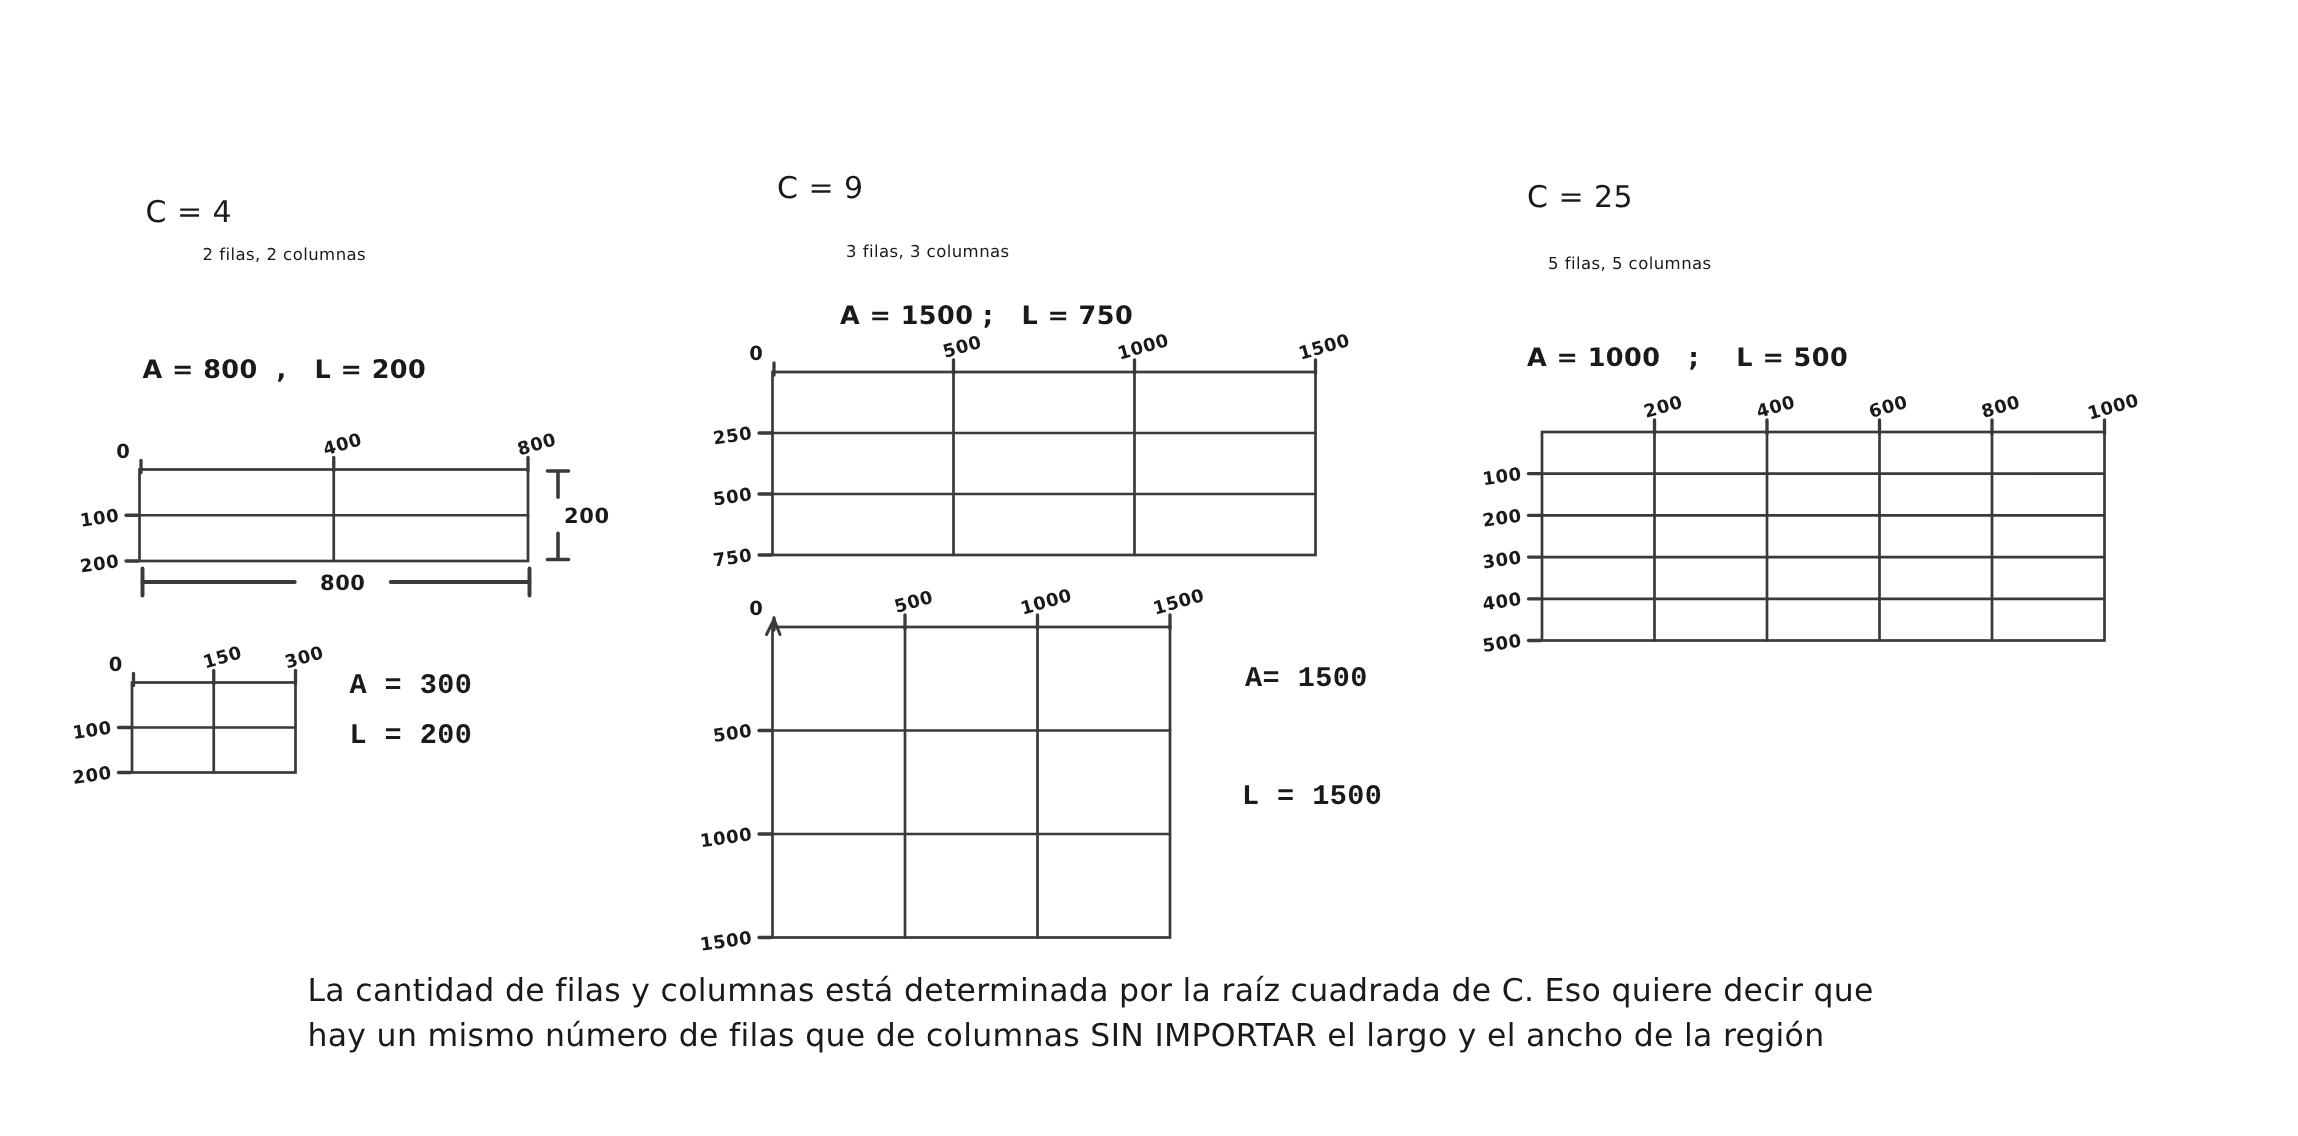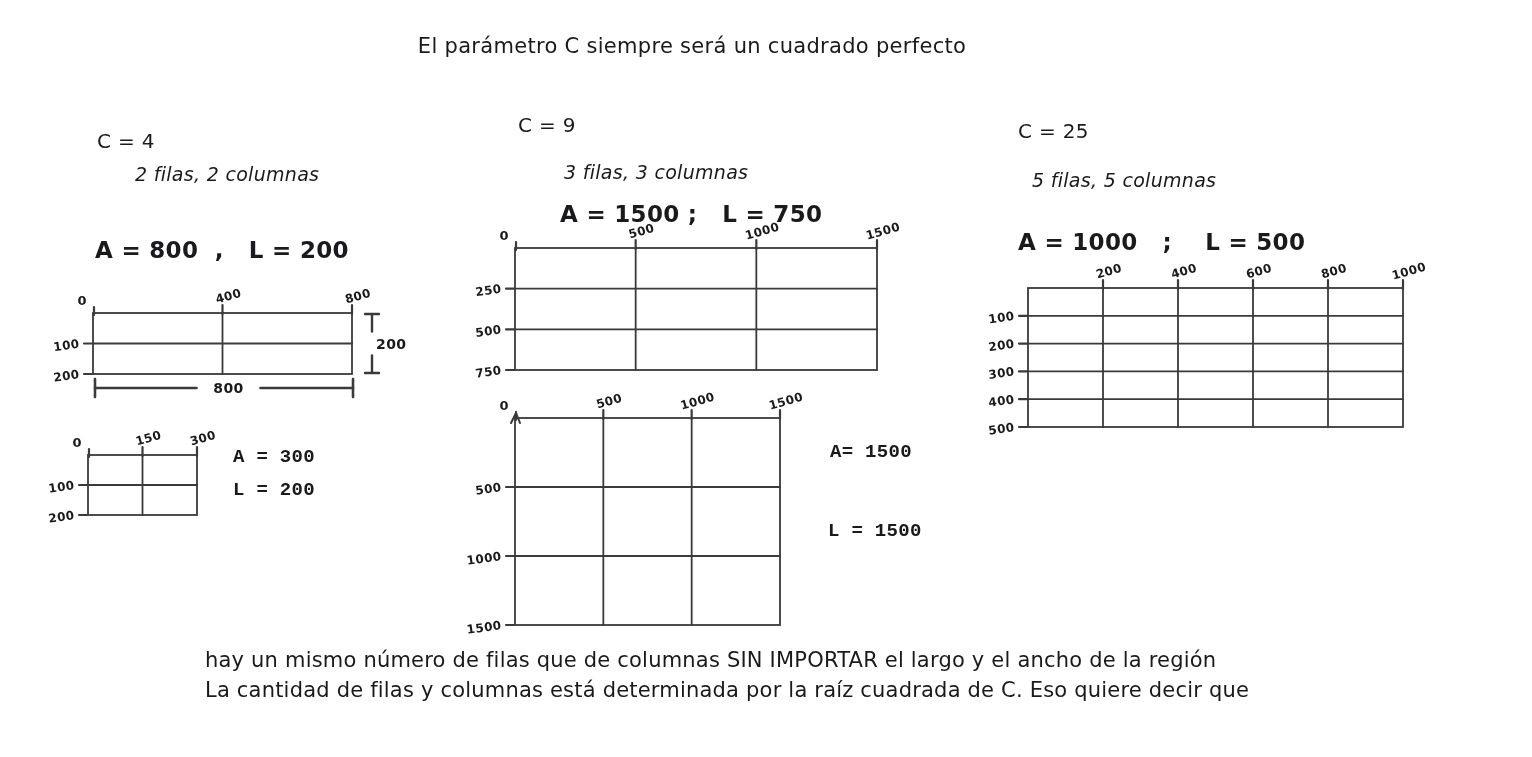--- a/index.html
+++ b/index.html
@@ -10,35 +10,34 @@
     overflow:hidden;
     font-family:"DejaVu Sans", sans-serif;
     color:#1a1a1c;
   }
   .txt{position:absolute;white-space:pre;letter-spacing:.3px;}
   .title{
     position:absolute;left:0;top:34px;width:1384px;
     text-align:center;font-size:21px;letter-spacing:.3px;
   }
   .heading{font-size:20px;}
-  .subheading{font-size:19px;font-style:italic;}
-  .params{font-size:23px;font-weight:bold;}
+  .subheading{font-size:11px;}
+  .params{font-size:17px;font-weight:bold;}
   .annotation{font-size:19px;font-weight:bold;font-family:Liberation Mono, monospace;}
   .footer{
     position:absolute;left:205px;top:645px;
     font-size:21px;line-height:30px;letter-spacing:.2px;
   }
   svg text{font-family:"DejaVu Sans", sans-serif;}
 </style>
 </head>
 <body>
 
 <div class="canvas">
 
-  <div class="title">El parámetro C siempre será un cuadrado perfecto</div>
 
   <div class="txt heading" style="left:97px;  top:113px;margin-top:16px;">C = 4</div>
   <div class="txt subheading" style="left:135px; top:163px;">2 filas, 2 columnas</div>
   <div class="txt params" style="left:95px;  top:237px;">A = 800  ,   L = 200</div>
   <div class="txt annotation" style="left:233px; top:446px;">A = 300</div>
   <div class="txt annotation" style="left:233px; top:479px;">L = 200</div>
 
   <div class="txt heading" style="left:518px; top:113px;">C = 9</div>
   <div class="txt subheading" style="left:564px; top:161px;">3 filas, 3 columnas</div>
   <div class="txt params" style="left:560px; top:201px;">A = 1500 ;   L = 750</div>
@@ -170,17 +169,17 @@
           <text x="-13" y="87.4" text-anchor="end" fill="#1a1a1c" stroke="none" font-size="12" font-weight="bold" letter-spacing="0.4" transform="rotate(-8 -13 87.4)">300</text>
           <line x1="-9" y1="111.2" x2="-1" y2="111.2" stroke-width="2.2"></line>
           <text x="-13" y="115.2" text-anchor="end" fill="#1a1a1c" stroke="none" font-size="12" font-weight="bold" letter-spacing="0.4" transform="rotate(-8 -13 115.2)">400</text>
           <line x1="-9" y1="139" x2="-1" y2="139" stroke-width="2.2"></line>
           <text x="-13" y="143" text-anchor="end" fill="#1a1a1c" stroke="none" font-size="12" font-weight="bold" letter-spacing="0.4" transform="rotate(-8 -13 143)">500</text>
         </g>
       </svg>
     </div>
 
   <div class="footer">
+    <div>La cantidad de filas y columnas está determinada por la raíz cuadrada de C. Eso quiere decir que</div>
     <div>hay un mismo número de filas que de columnas SIN IMPORTAR el largo y el ancho de la región</div>
-    <div>La cantidad de filas y columnas está determinada por la raíz cuadrada de C. Eso quiere decir que</div>
   </div>
 
 </div>
 
 </body></html>

